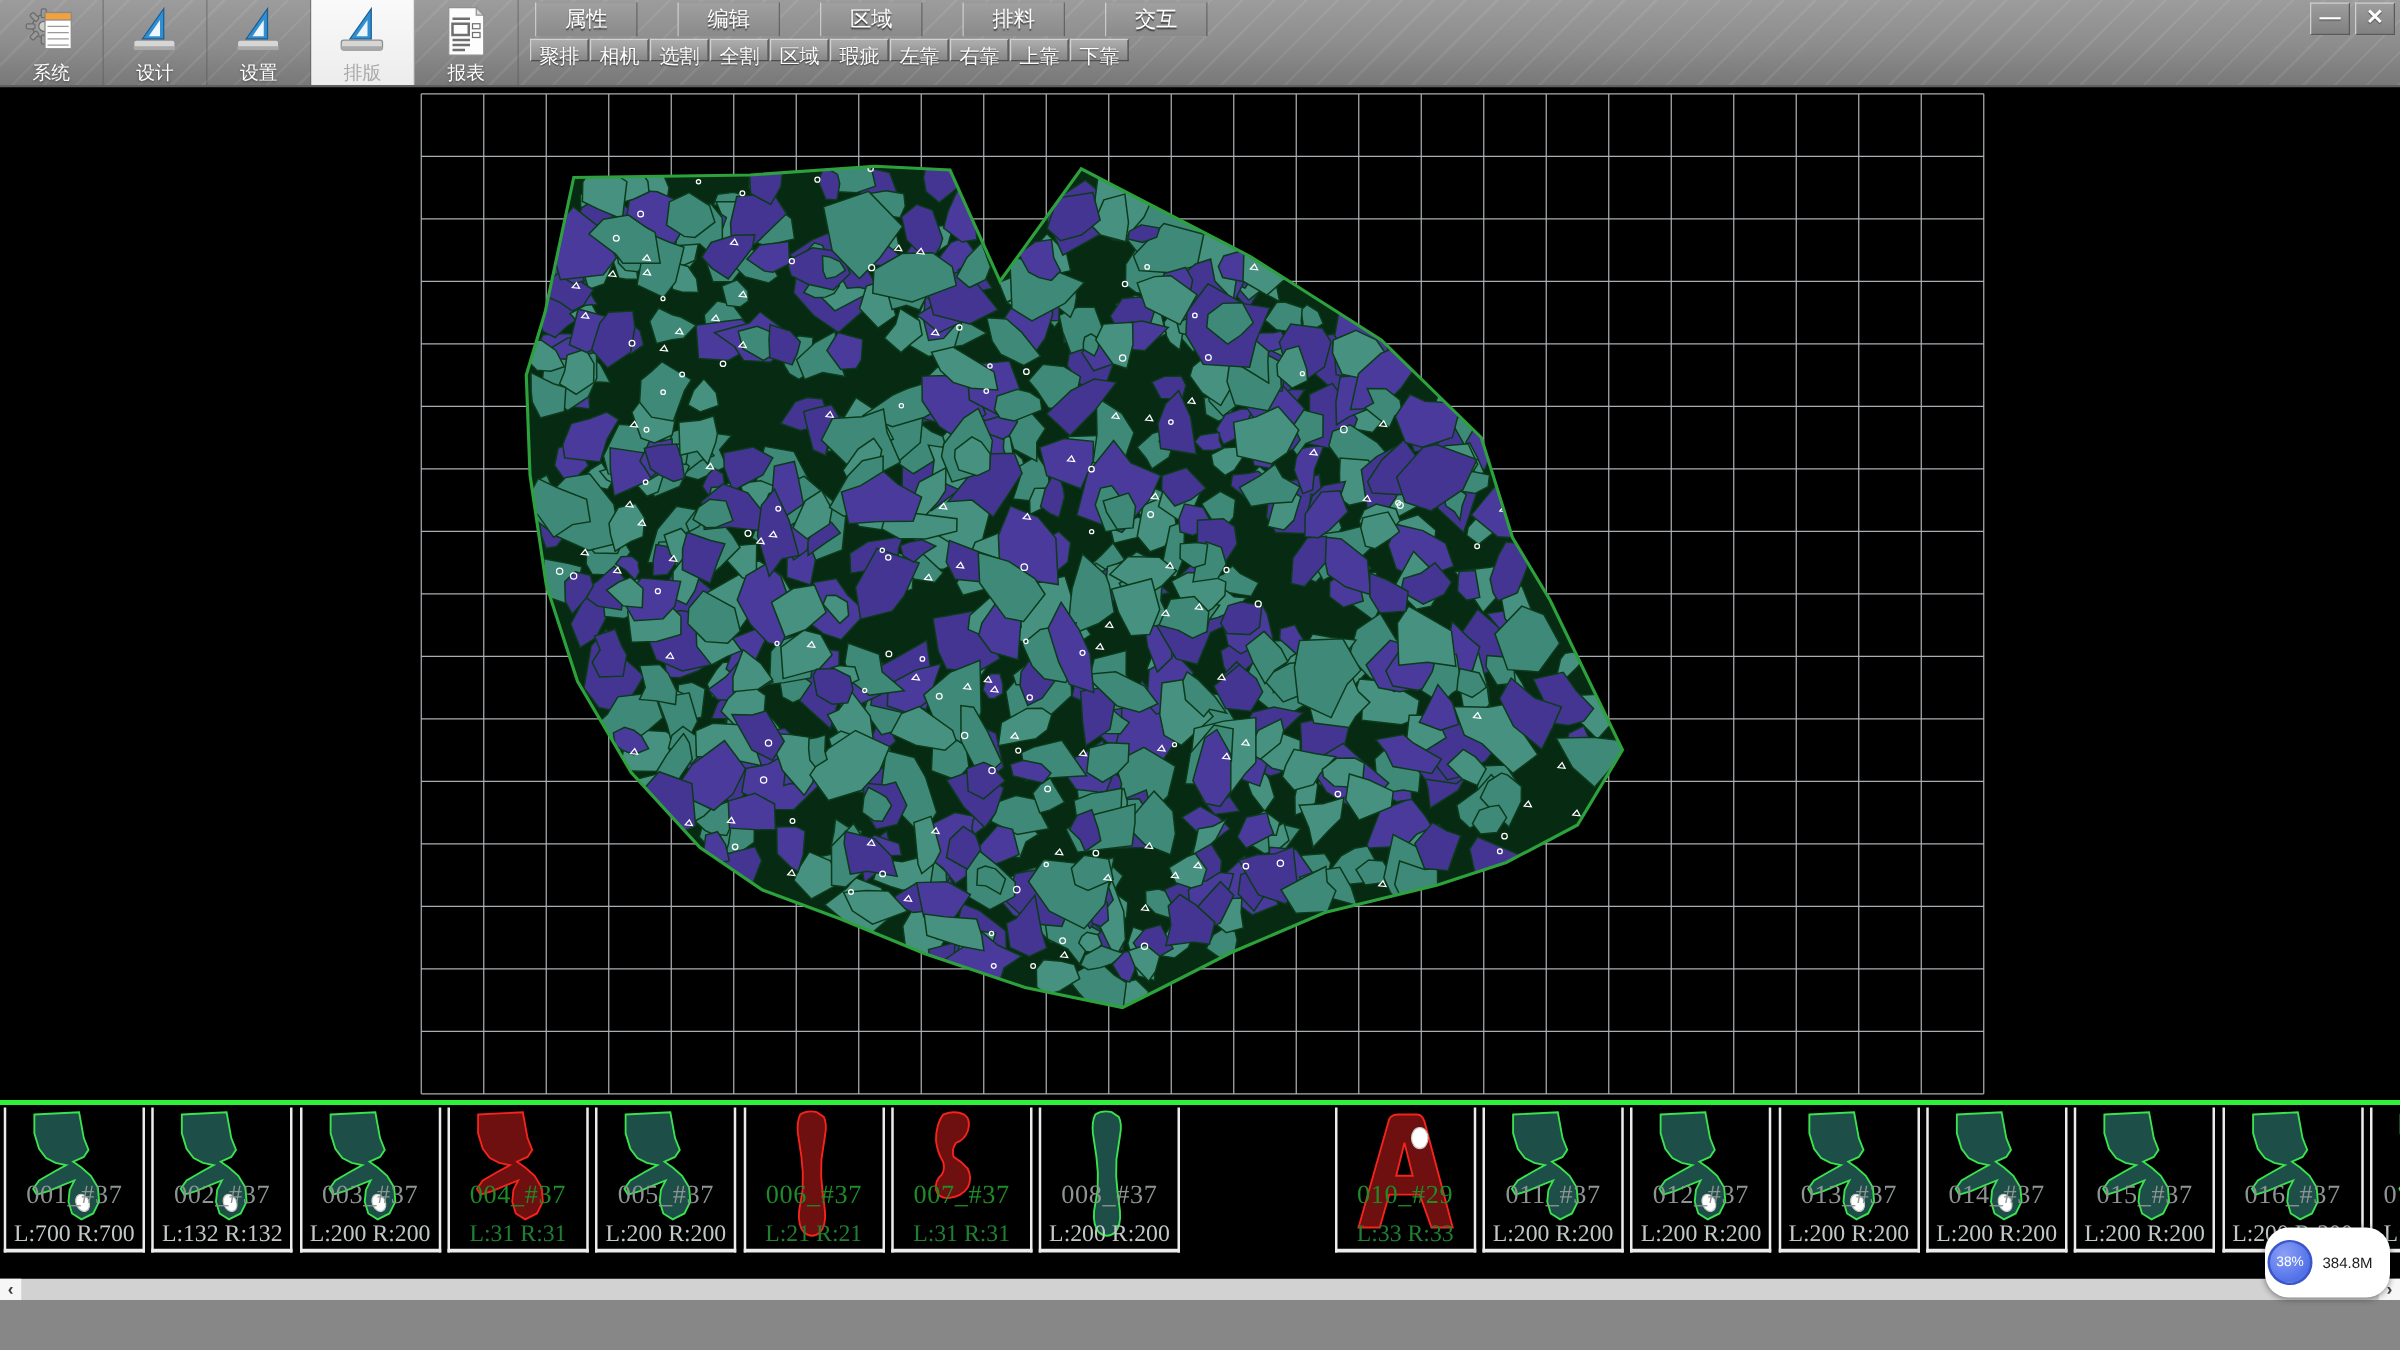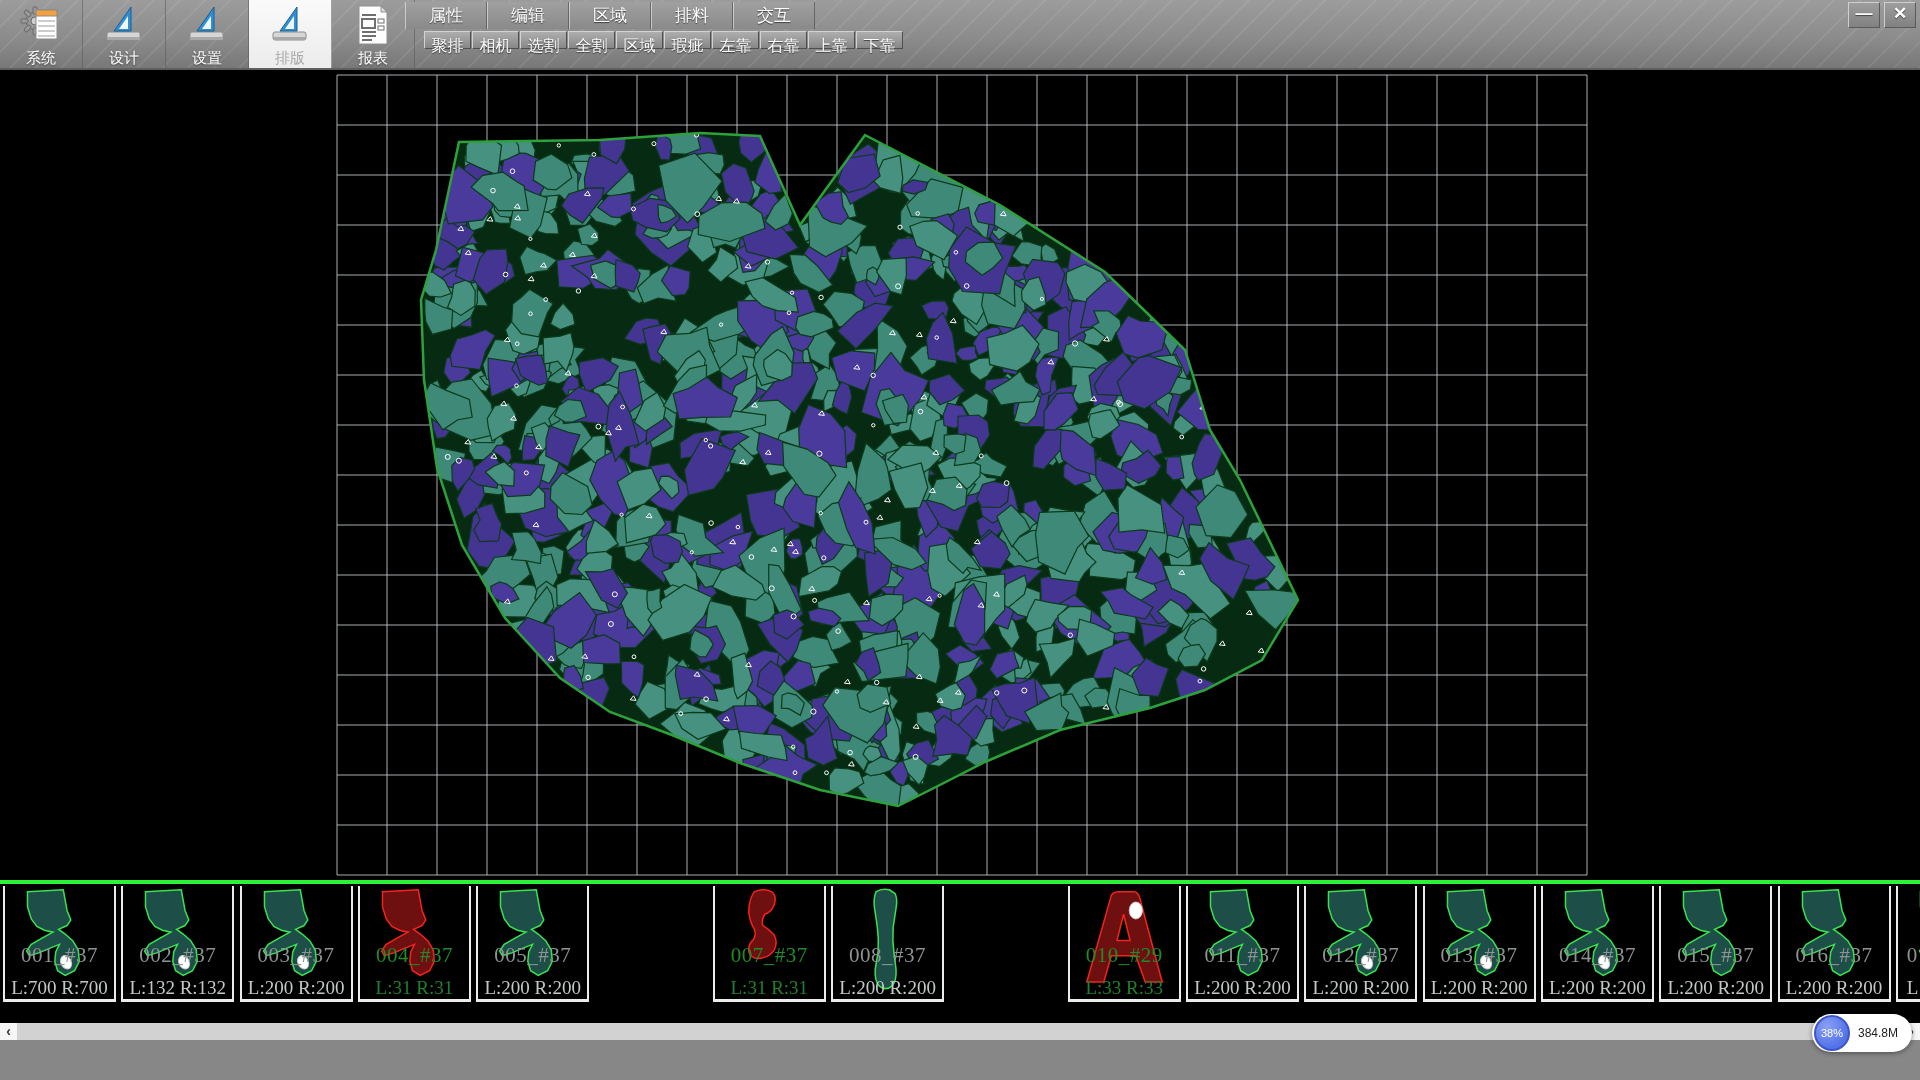--- a/index.html
+++ b/index.html
@@ -13,21 +13,21 @@
   
   #appbtns{position:absolute;left:0;top:0;height:68px;display:flex;border-radius:32px;}
   .appbtn{width:83px;height:68px;display:flex;flex-direction:column;align-items:center;
     justify-content:flex-start;padding-top:3px;box-sizing:border-box;
     border-right:1px solid rgba(90,90,90,.55);cursor:default;}
   .appbtn .ic{width:46px;height:44px;}
   .appbtn .lbl{font-size:15px;color:#fff;text-shadow:0 1px 2px rgba(0,0,0,.45);margin-top:2px;}
   .appbtn.active{background:linear-gradient(180deg,#fafafa,#ececec);}
   .appbtn.active .lbl{color:#a8a8a8;text-shadow:none;}
   
-  #tabsrow{position:absolute;left:405px;top:2px;height:27px;display:flex;}
+  #tabsrow{position:absolute;left:428px;top:2px;height:27px;display:flex;gap:32px;}
   .mtab{width:80px;height:27px;line-height:27px;text-align:center;color:#fff;font-size:17px;
     text-shadow:0 1px 1px rgba(40,40,40,.8);
     background:linear-gradient(180deg,#a0a0a0,#8a8a8a);
     border-left:1px solid rgba(255,255,255,.5);border-right:1px solid rgba(70,70,70,.6);}
   #actionsrow{position:absolute;left:424px;top:31px;height:30px;display:flex;}
   .abtn{width:47px;height:18px;line-height:28px;margin-right:1px;text-align:center;color:#fff;
     font-size:16px;text-shadow:0 1px 1px rgba(40,40,40,.8);box-sizing:border-box;
     background:linear-gradient(180deg,#aeaeae,#878787);
     border:1px solid;border-color:#d2d2d2 #4f4f4f #4f4f4f #d2d2d2;}
   
@@ -43,21 +43,21 @@
   #thumbs{position:absolute;left:0;top:884px;width:1920px;height:121px;background:#000;overflow:hidden;}
   .cell{position:absolute;top:2px;width:113px;height:116px;background:#000;box-sizing:border-box;
     border-left:2px solid #ececec;border-right:2px solid #ececec;border-bottom:3px solid #ececec;}
   .cell svg{position:absolute;left:0;top:0;width:100%;height:100%;}
   .cell .nm{position:absolute;left:0;right:0;top:57px;text-align:center;
     font-family:"Liberation Serif","DejaVu Serif",serif;font-size:21px;letter-spacing:.5px;}
   .cell .lr{position:absolute;left:0;right:0;bottom:0;text-align:center;
     font-family:"Liberation Serif","DejaVu Serif",serif;font-size:19px;}
   .cell.partial .nm,.cell.partial .lr{text-align:left;padding-left:9px;}
   
-  #badge{position:absolute;left:1812px;top:1014px;width:100px;height:38px;background:#fff;
+  #badge{position:absolute;left:1812px;top:982px;width:100px;height:56px;background:#fff;
     border-radius:19px;display:flex;align-items:center;box-shadow:0 1px 5px rgba(0,0,0,.45);z-index:5;}
   #badge .circ{width:32px;height:32px;margin-left:2px;border-radius:50%;
     background:radial-gradient(circle at 35% 30%,#8aa0f6,#5372e8 70%);
     border:2px solid #3c55c8;color:#fff;font-size:11px;display:flex;align-items:center;justify-content:center;}
   #badge .mem{margin-left:8px;color:#1c1c1e;font-size:12px;}
   
   #hscroll{position:absolute;left:0;top:1023px;width:1920px;height:17px;background:#d2d2d2;}
   .sbbtn{position:absolute;top:0;width:17px;height:17px;background:#f6f6f6;color:#3c3c3c;
     font-size:14px;font-weight:bold;text-align:center;line-height:16px;}
   .sbbtn.left{left:0;} .sbbtn.right{right:0;}
@@ -1045,20 +1045,28 @@
     <div class="lr" style="color:#208030">L:31 R:31</div>
       </div>
       <div class="cell" style="left: 476.2px;">
     <svg viewBox="0 0 100 120" preserveAspectRatio="xMidYMid meet">
       <path d="M16,6 L54,4 L58,26 L62,36 L58,42 L49,46 L56,51 L64,58 L70,68 L71,80 L66,90 L56,95 L48,90 L45,80 L46,70 L50,62 L40,66 L28,71 L18,74 L15,69 L20,62 L32,55 L43,49 L34,47 L26,43 L20,35 L16,22 Z" fill="#1d4f48" stroke="#3ae24e" stroke-width="1.6" fill-rule="evenodd"></path>
 
     </svg>
     <div class="nm" style="color:#8e9494">005_#37</div>
     <div class="lr" style="color:#c2c8c8">L:200 R:200</div>
       </div>
+      <div class="cell" style="left: 594.5px;">
+    <svg viewBox="0 0 100 120" preserveAspectRatio="xMidYMid meet">
+      <path d="M38,6 Q44,2 52,4 L58,8 Q61,14 59,24 L56,44 Q55,58 57,72 L59,88 Q60,100 55,106 Q48,112 41,106 Q36,100 37,88 L40,70 Q41,56 39,42 L36,22 Q35,12 38,6 Z" fill="#6e0f10" stroke="#f5231b" stroke-width="1.6" fill-rule="evenodd"></path>
+
+    </svg>
+    <div class="nm" style="color:#1e8c28">006_#37</div>
+    <div class="lr" style="color:#208030">L:21 R:21</div>
+      </div>
       <div class="cell" style="left: 712.8px;">
     <svg viewBox="0 0 100 120" preserveAspectRatio="xMidYMid meet">
       <path d="M34,6 Q44,2 52,6 Q58,10 55,20 Q52,28 45,30 Q41,36 43,42 Q50,46 55,52 Q59,60 55,68 Q50,76 38,77 Q30,77 28,70 Q27,62 33,57 Q36,52 34,46 Q29,38 28,28 Q28,14 34,6 Z" fill="#6e0f10" stroke="#f5231b" stroke-width="1.6" fill-rule="evenodd"></path>
 
     </svg>
     <div class="nm" style="color:#1e8c28">007_#37</div>
     <div class="lr" style="color:#208030">L:31 R:31</div>
       </div>
       <div class="cell" style="left: 831.1px;">
     <svg viewBox="0 0 100 120" preserveAspectRatio="xMidYMid meet">

